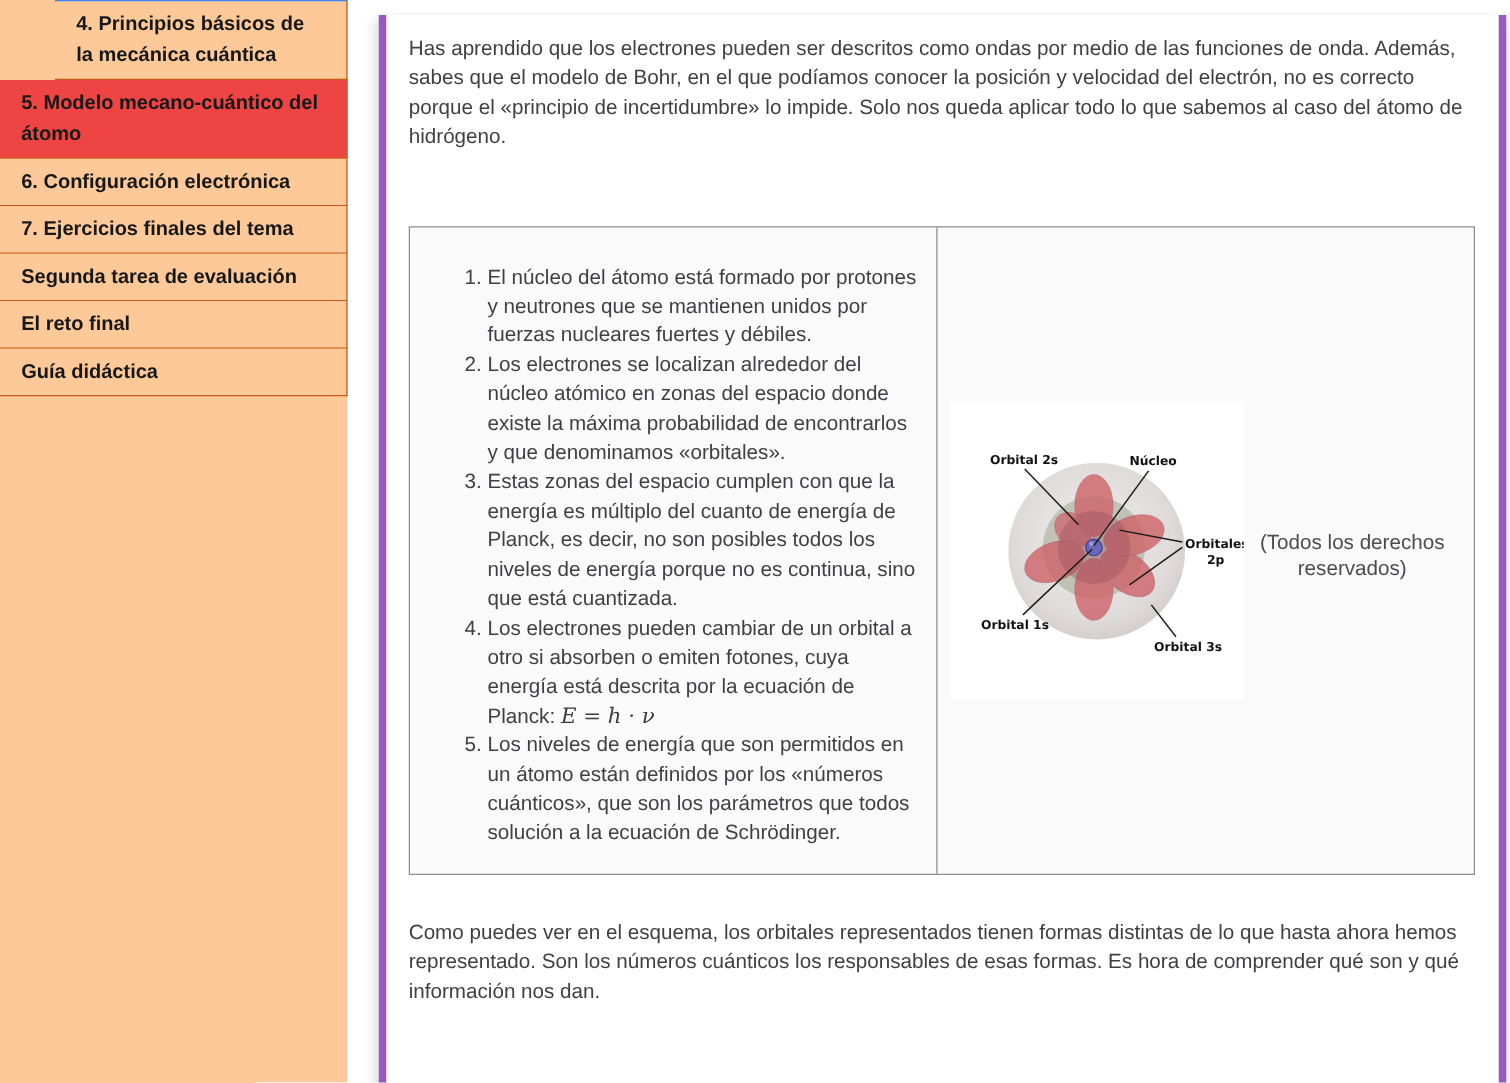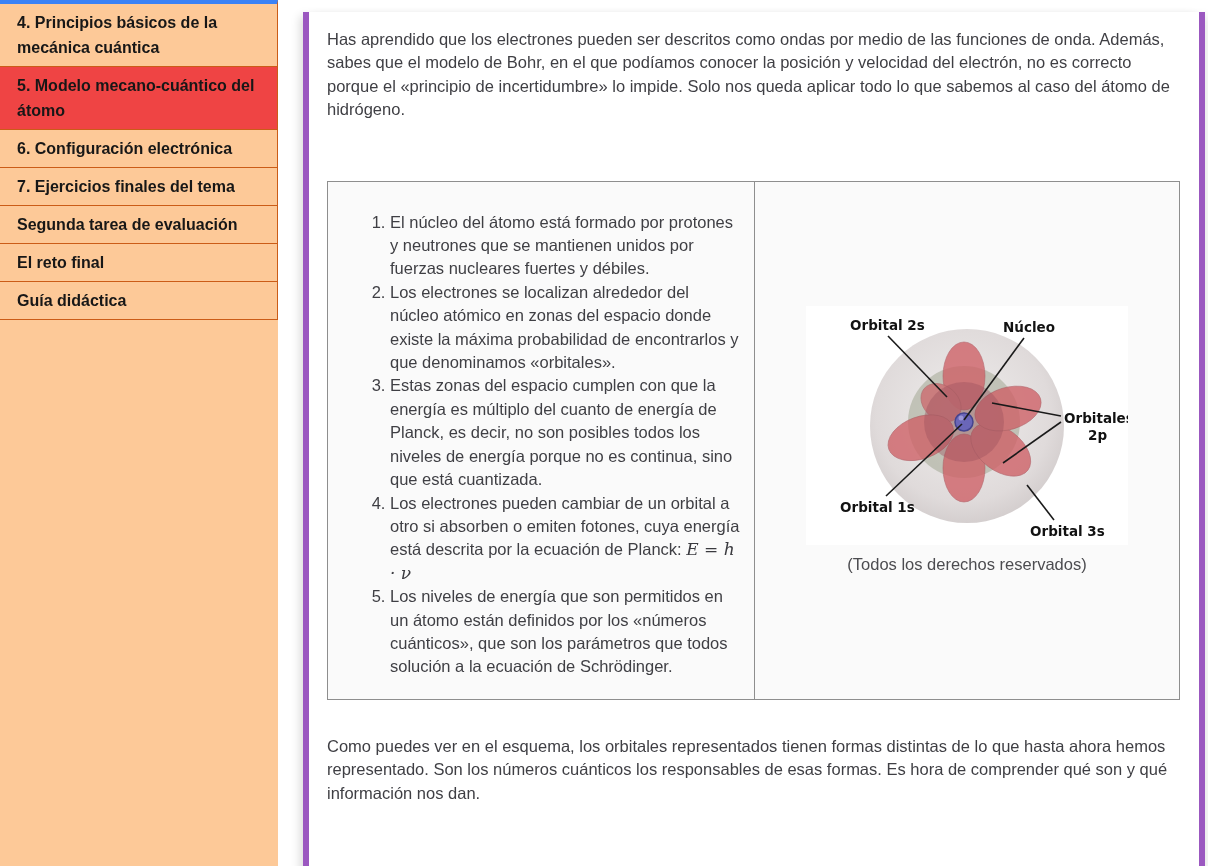--- a/index.html
+++ b/index.html
@@ -7,21 +7,21 @@
               font-family:"Liberation Sans", sans-serif; }
   body { position:relative; }
 
   
   .sidebar { position:absolute; left:0; top:0; width:278px; height:866px;
              background:#fdc998; }
   .nav-item { padding:6px 16px 6px 17px; font-size:16px; font-weight:bold;
               color:#171717; line-height:25px;
               border-bottom:1px solid #cb5c17; border-right:1px solid #cb5c17;
               cursor:pointer; background:#fdc998; }
-  .nav-item:first-child { border-top:4px solid #3b82f6; }
+  .nav-item:first-child { border-top:1px solid #3b82f6;margin-left:44px; }
   .nav-item.active { background:#ef4444; }
 
   
   .frame { position:absolute; left:303px; top:12px; width:902px; height:866px;
            background:#ffffff;
            border-left:6px solid #9b58c0; border-right:6px solid #9b58c0;
            box-shadow:-7px 0 9px -4px rgba(0,0,0,0.15), 7px 0 9px -4px rgba(0,0,0,0.10); }
   .content { padding:16px 20px 0 18px; }
 
   .para { font-size:16.5px; line-height:23.4px; color:#3f3f44; width:848px; }
@@ -32,21 +32,21 @@
 
   
   .duo-box { margin-top:59px; width:853px; display:flex;
              border:1px solid #8e8e8e; background:#fafafa; }
   .cell-left { width:427px; border-right:1px solid #8e8e8e;
                padding:29px 12px 20px 18px; }
   .cell-left ol { padding-left:44px; }
   .cell-left li { font-size:16.5px; line-height:23.4px; color:#3f3f44; }
   .math { font-family:"DejaVu Serif", serif; font-style:italic; font-size:17px; color:#3a3a3f; }
 
-  .cell-right { flex:1; display:flex; flex-direction:column; align-items:center;
+  .cell-right { flex:1; display:flex; flex-direction:row; align-items:center;
                 justify-content:center; padding:10px; }
   .fig { width:322px; height:239px; background:#ffffff; }
   .fig-caption { margin-top:9px; text-align:center; font-size:16.5px;
                  line-height:21px; color:#3f3f44; }
   .cap-link { color:#bf6b2c; text-decoration:underline; cursor:pointer; }
   .cap-link.it { font-style:italic; }
   .cap-sep { margin-right:5px; }
   .cap-rights { color:#4c4c50; }
 
   .closing { margin-top:35px; }

